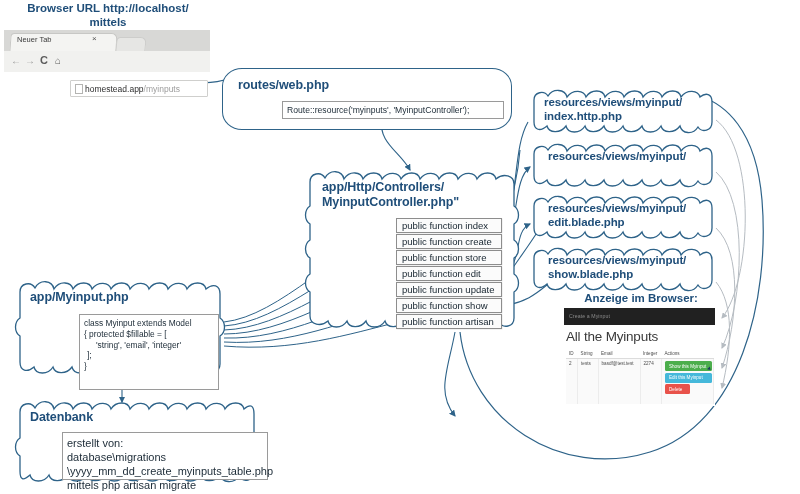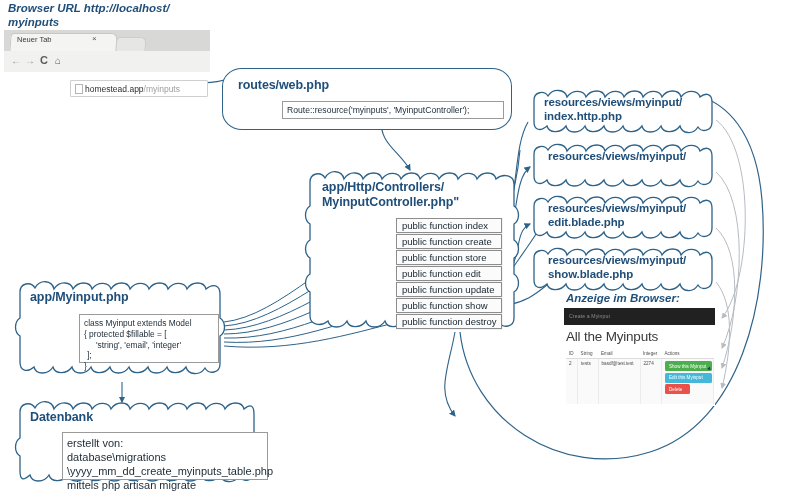--- a/index.html
+++ b/index.html
@@ -173,23 +173,22 @@
     border-left:3px solid #1b3a5c;
     border-bottom:2px solid transparent;
     border-top:2px solid transparent;
     transform:rotate(45deg);
   }
 
   
   .plain-title{
     position:absolute;
     font-weight:bold;color:#1F4E79;
-    line-height:1.2;text-align:left;
+    line-height:1.2;text-align:center;
     z-index:4;
-    font-style:italic;
   }
 </style>
 </head>
 <body>
 
 <div id="canvas">
 
   <svg id="wires" viewBox="0 0 800 494" xmlns="http://www.w3.org/2000/svg">
     <defs>
       <marker id="ah-blue" markerWidth="6" markerHeight="6" refX="5" refY="3" orient="auto">
@@ -229,21 +228,21 @@
     <path d="M716,120 C756,150 752,280 722,318" fill="none" stroke="#b6bcc2" stroke-width="1" marker-end="url(#ah-gray)"></path>
     <path d="M716,172 C748,200 744,300 722,348" fill="none" stroke="#b6bcc2" stroke-width="1" marker-end="url(#ah-gray)"></path>
     <path d="M716,228 C742,252 738,320 722,368" fill="none" stroke="#b6bcc2" stroke-width="1" marker-end="url(#ah-gray)"></path>
     <path d="M716,282 C734,304 732,346 722,388" fill="none" stroke="#b6bcc2" stroke-width="1" marker-end="url(#ah-gray)"></path>
 
     <path d="M122,382 C122,392 122,396 122,402" fill="none" stroke="#2E6389" stroke-width="1.1" marker-end="url(#ah-blue)"></path>
   </svg>
 
   <div class="plain-title" style="left:8px;top:2px;width:200px;font-size:11.5px;">
     <div>Browser URL http://localhost/</div>
-    <div>myinputs</div>
+    <div>mittels</div>
   </div>
 
   <div id="browser-mock">
     <div class="bm-tabstrip">
       <div class="bm-tab"></div>
       <div class="bm-tab-label">Neuer Tab</div>
       <div class="bm-tab-close">×</div>
       <div class="bm-tab-ghost"></div>
     </div>
     <div class="bm-toolbar">
@@ -282,21 +281,21 @@
       <div>MyinputController.php"</div>
     </div>
   </div>
 
   <div class="fnbox" style="left:396px;top:218px;width:106px;"><span>public function index</span></div>
   <div class="fnbox" style="left:396px;top:234px;width:106px;"><span>public function create</span></div>
   <div class="fnbox" style="left:396px;top:250px;width:106px;"><span>public function store</span></div>
   <div class="fnbox" style="left:396px;top:266px;width:106px;"><span>public function edit</span></div>
   <div class="fnbox" style="left:396px;top:282px;width:106px;"><span>public function update</span></div>
   <div class="fnbox" style="left:396px;top:298px;width:106px;"><span>public function show</span></div>
-  <div class="fnbox" style="left:396px;top:314px;width:106px;"><span>public function destroy</span></div>
+  <div class="fnbox" style="left:396px;top:314px;width:106px;"><span>public function artisan</span></div>
 
   <div class="node" style="left:528px;top:88px;width:190px;height:48px;">
     <svg class="bumps" viewBox="0 0 190 48" xmlns="http://www.w3.org/2000/svg">
       <path d="M6,12 C6,4 16,2 20,8 C25,0 37,1 39,9 C45,1 56,2 58,9 C63,1 75,1 77,9 C83,1 94,2 96,9 C101,1 113,1 115,9 C121,1 132,2 134,9 C139,1 151,1 153,9 C159,1 170,2 172,9 C178,4 184,6 184,14 L184,34 C184,43 174,45 170,39 C165,47 154,46 152,38 C146,46 135,45 133,38 C128,46 116,46 114,38 C108,46 97,45 95,38 C90,46 78,46 76,38 C70,46 59,45 57,38 C52,46 40,46 38,38 C32,46 21,45 19,38 C12,44 6,42 6,34 Z" fill="#ffffff" stroke="#2E6389" stroke-width="1.3"></path>
     </svg>
     <div class="cloud-title" style="left:16px;top:8px;font-size:11.5px;">
       <div>resources/views/myinput/</div>
       <div>index.http.php</div>
     </div>
   </div>
@@ -330,21 +329,21 @@
     </div>
   </div>
 
   <div class="node" style="left:14px;top:278px;width:212px;height:104px;">
     <svg class="bumps" viewBox="0 0 212 104" xmlns="http://www.w3.org/2000/svg">
       <path d="M6,14 C6,5 17,3 21,10 C26,1 38,2 40,11 C46,2 57,4 59,11 C64,3 76,3 78,11 C84,3 95,4 97,11 C102,3 114,3 116,11 C122,3 133,4 135,11 C140,3 152,3 154,11 C160,3 171,4 173,11 C178,3 190,3 192,11 C199,5 206,7 206,16
                L206,40 C212,44 212,54 206,58 L206,86 C206,95 195,97 191,90 C186,98 174,97 172,89 C166,97 155,96 153,89 C148,97 136,97 134,89 C128,97 117,96 115,89 C110,97 98,97 96,89 C90,97 79,96 77,89 C72,97 60,97 58,89 C52,97 41,96 39,89 C34,97 22,97 20,89 C13,95 6,93 6,84
                L6,58 C0,54 0,44 6,40 Z" fill="#ffffff" stroke="#2E6389" stroke-width="1.3"></path>
     </svg>
     <div class="cloud-title" style="left:16px;top:12px;font-size:12.5px;">app/Myinput.php</div>
-    <div class="codebox" style="left:65px;top:36px;width:140px;height:49px;font-size:8.4px;padding:3px 4px;">
+    <div class="codebox" style="left:65px;top:36px;width:140px;height:76px;font-size:8.4px;padding:3px 4px;">
       <div>class Myinput extends Model</div>
       <div>{  protected $fillable = [</div>
       <div style="padding-left:12px;">      'string', 'email', 'integer'</div>
       <div style="padding-left:3px;">   ];</div>
       <div>}</div>
     </div>
   </div>
 
   <div class="node" style="left:14px;top:398px;width:246px;height:92px;">
     <svg class="bumps" viewBox="0 0 246 92" xmlns="http://www.w3.org/2000/svg">

